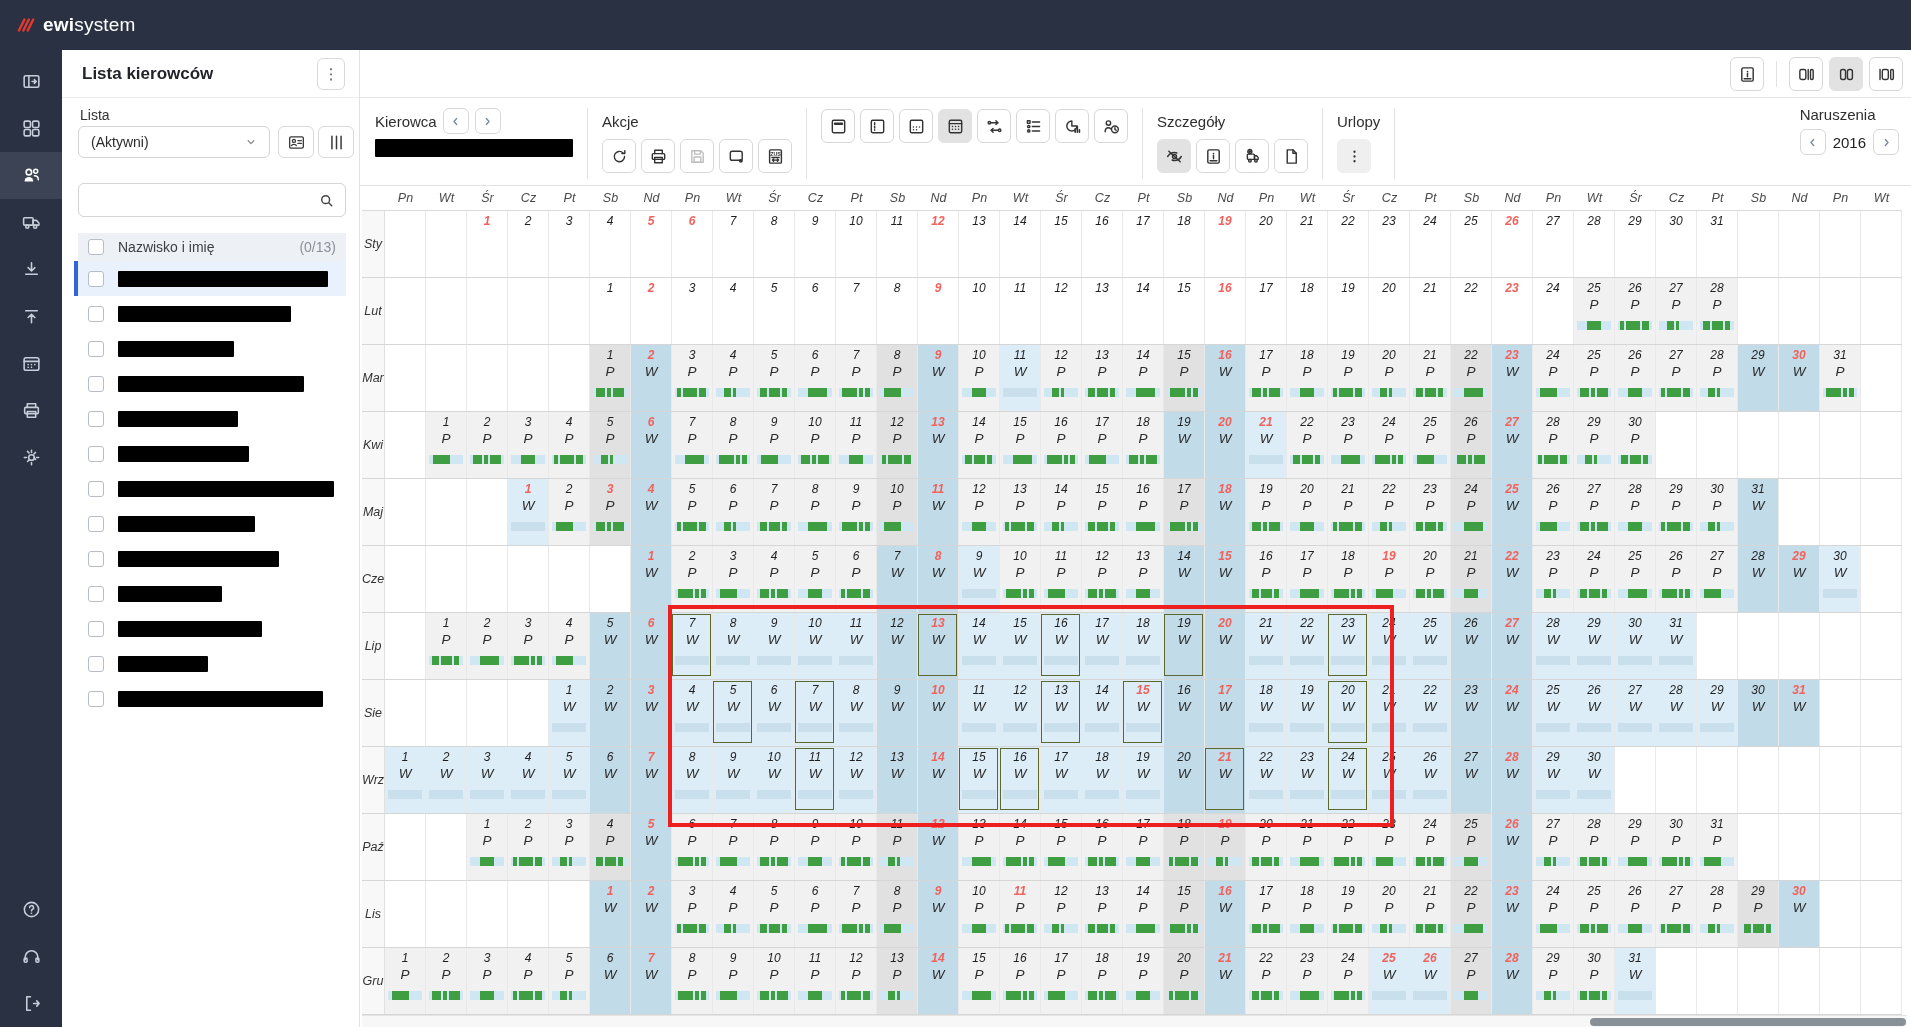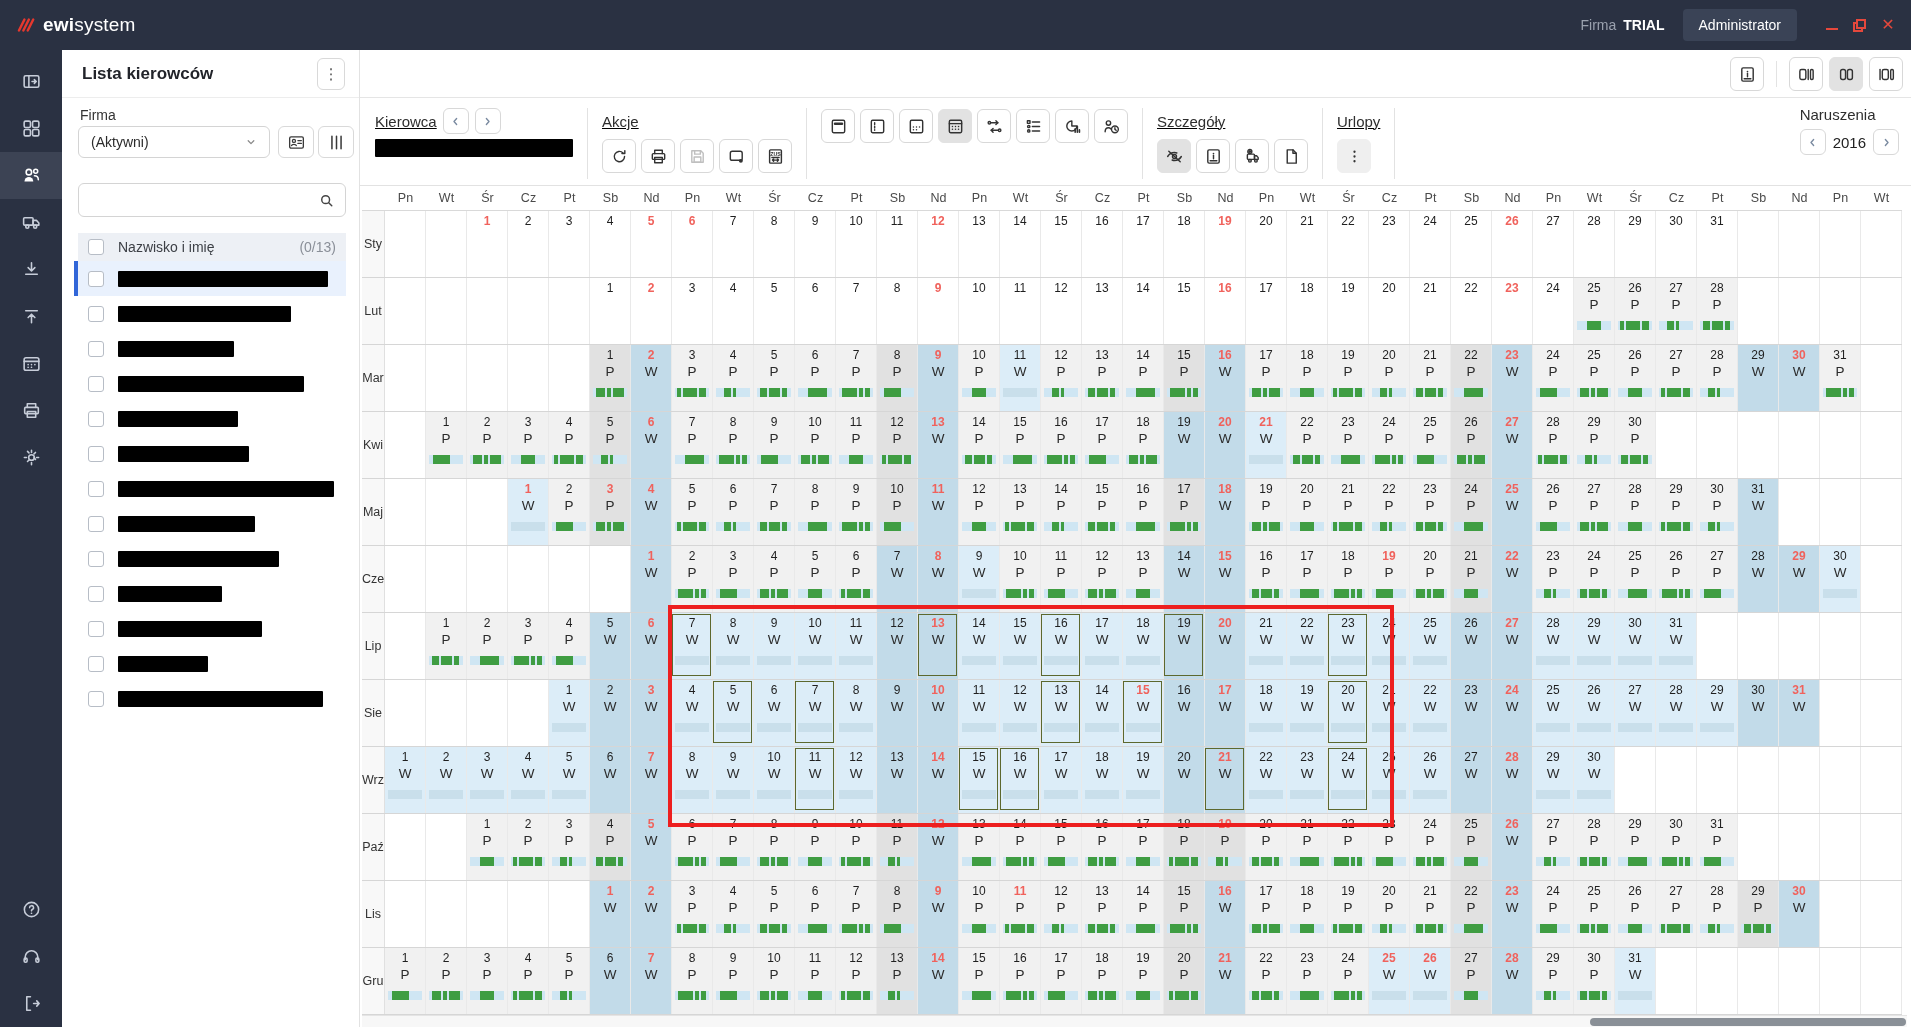--- a/index.html
+++ b/index.html
@@ -54,38 +54,38 @@
   .main { position:absolute; left:360px; top:50px; width:1551px; height:977px; background:#fff; }
   .tabbar { position:relative; height:48px; border-bottom:1px solid #e5e5e5; display:flex; align-items:stretch; padding-left:4px; }
   .tab { position:relative; display:flex; align-items:center; padding:0 27px; font-size:15px; color:#4a4a4a; cursor:pointer; border-right:1px solid #ececec; }
   .tab:first-child { border-left:1px solid #ececec; }
   .tab.active { color:#1d1d1d; }
   .tab.active::after { content:""; position:absolute; left:0; right:0; bottom:-1px; height:3px; background:#2b6be4; }
   .tr-icons { position:absolute; right:8px; top:7px; display:flex; align-items:center; gap:6px; }
   .tr-sep { width:1px; height:26px; background:#e3e3e3; margin:0 6px; }
 
   .toolbar { position:relative; height:88px; border-bottom:1px solid #e2e2e2; display:flex; padding:8px 0 0 15px; }
-  .tsec { display:flex; flex-direction:column;text-decoration:underline; }
+  .tsec { display:flex; flex-direction:column; }
   .tsec-head { display:flex; align-items:center; gap:6px; height:30px; font-size:15px; color:#2e2e2e; }
   .tsec-body { display:flex; align-items:center; gap:5px; margin-top:3px; }
   .vsep { width:1px; background:#e2e2e2; margin:2px 14px 6px 14px; }
   .btn { width:34px; height:34px; border:1px solid #d8d8d8; border-radius:6px; background:#fff; color:#333; display:flex; align-items:center; justify-content:center; cursor:pointer; }
   .btn svg { width:19px; height:19px; }
   .btn.sel { background:#e2e2e2; border-color:#e2e2e2; }
   .btn.flat { background:#efefef; border-color:#efefef; }
   .btn.disabled { color:#bfbfbf; cursor:default; }
   .navbtn { width:26px; height:26px; border:1px solid #d8d8d8; border-radius:6px; background:#fff; color:#7a8aa0; display:flex; align-items:center; justify-content:center; cursor:pointer; }
   .navbtn svg { width:15px; height:15px; }
   .nawigacja { position:absolute; right:12px; top:8px; display:flex; flex-direction:column; }
   .naw-body { display:flex; align-items:center; gap:7px; margin-top:6px; }
   .naw-year { font-size:15px; color:#222; }
 
   
   .calwrap { position:relative; width:1551px; height:841px; }
-  .calendar { position:absolute; left:2px; top:0; }
+  .calendar { position:absolute; left:2px; top:0;font-style:italic; }
   .crow { display:flex; height:67px; border-bottom:1px solid #d6d6d6; }
   .crow.chead { height:25px; border-bottom:1px solid #d9d9d9; }
   .mlabel { width:23px; flex:none; background:#f8f8f8; border-right:1px solid #e0e0e0; display:flex; align-items:center; justify-content:center; font-size:12.5px; color:#333; }
   .chead .mlabel { background:#fff; border-right:0; }
   .hcell { width:41px; flex:none; display:flex; align-items:center; justify-content:center; font-size:12.5px; color:#4a4a4a; }
   .cell { width:41px; flex:none; position:relative; border-right:1px solid #e9e9e9; cursor:pointer; }
   .cell .num { text-align:center; font-size:12px; color:#1f1f1f; margin-top:3px; }
   .cell .num.red { color:#f0625c; font-weight:700; }
   .cell .act { text-align:center; font-size:13.5px; color:#2b2b2b; margin-top:2px; }
   .cell.p-wd { background:#f1f1f1; }
@@ -109,32 +109,20 @@
 
 <div class="topbar">
   <div class="logo">
     <svg width="22" height="22" viewBox="0 0 20 20" fill="none" stroke="#e5382e" stroke-width="2.2" stroke-linecap="round">
       <path d="m4.5 15 5-10"></path>
         <path d="m8.5 15 5-10"></path>
         <path d="m12.5 15 5-10"></path>
     </svg>
     <span class="logo-text"><b>ewi</b><span>system</span></span>
   </div>
-  <div class="topbar-right">
-    <span class="firma"><span>Firma</span><b>TRIAL</b></span>
-    <span class="admin-chip">Administrator</span>
-    <span class="winbtns">
-      <span class="winbtn wmin"></span>
-      <span class="winbtn wmax">
-          <i></i>
-          <i></i>
-        </span>
-      <span class="winbtn wclose">✕</span>
-    </span>
-  </div>
 </div>
 
 <nav class="rail">
     <div class="rail-item">
       <svg viewBox="0 0 20 20" fill="none" stroke="currentColor" stroke-width="1.5" stroke-linecap="round" stroke-linejoin="round">
         <rect x="3" y="4.5" width="14" height="11" rx="1.5"></rect>
         <path d="M7.5 4.5v11"></path>
         <path d="M10.5 10h4M12.7 8.2 14.5 10l-1.8 1.8"></path>
       </svg>
     </div>
@@ -219,21 +207,21 @@
         <path d="M12 10h5.3M15 7.5 17.3 10 15 12.5"></path>
       </svg>
     </div>
   </nav>
 
 <aside class="panel">
   <div class="panel-head">
     <span class="panel-title">Lista kierowców</span>
     <span class="kebab-btn">⋮</span>
   </div>
-  <div class="grupy-label">Firma</div>
+  <div class="grupy-label">Lista</div>
   <div class="group-select">
     <span>(Aktywni)</span>
     <svg viewBox="0 0 20 20" fill="none" stroke="currentColor" stroke-width="1.6" stroke-linecap="round" stroke-linejoin="round">
         <path d="m6.5 8.5 3.5 3.5 3.5-3.5"></path>
       </svg>
   </div>
   <div class="mini-btn" style="left:216px">
     <svg viewBox="0 0 20 20" fill="none" stroke="currentColor" stroke-width="1.4" stroke-linecap="round">
       <rect x="2.8" y="4" width="14.4" height="12" rx="1.5"></rect>
         <circle cx="7.3" cy="8.3" r="1.6"></circle>

